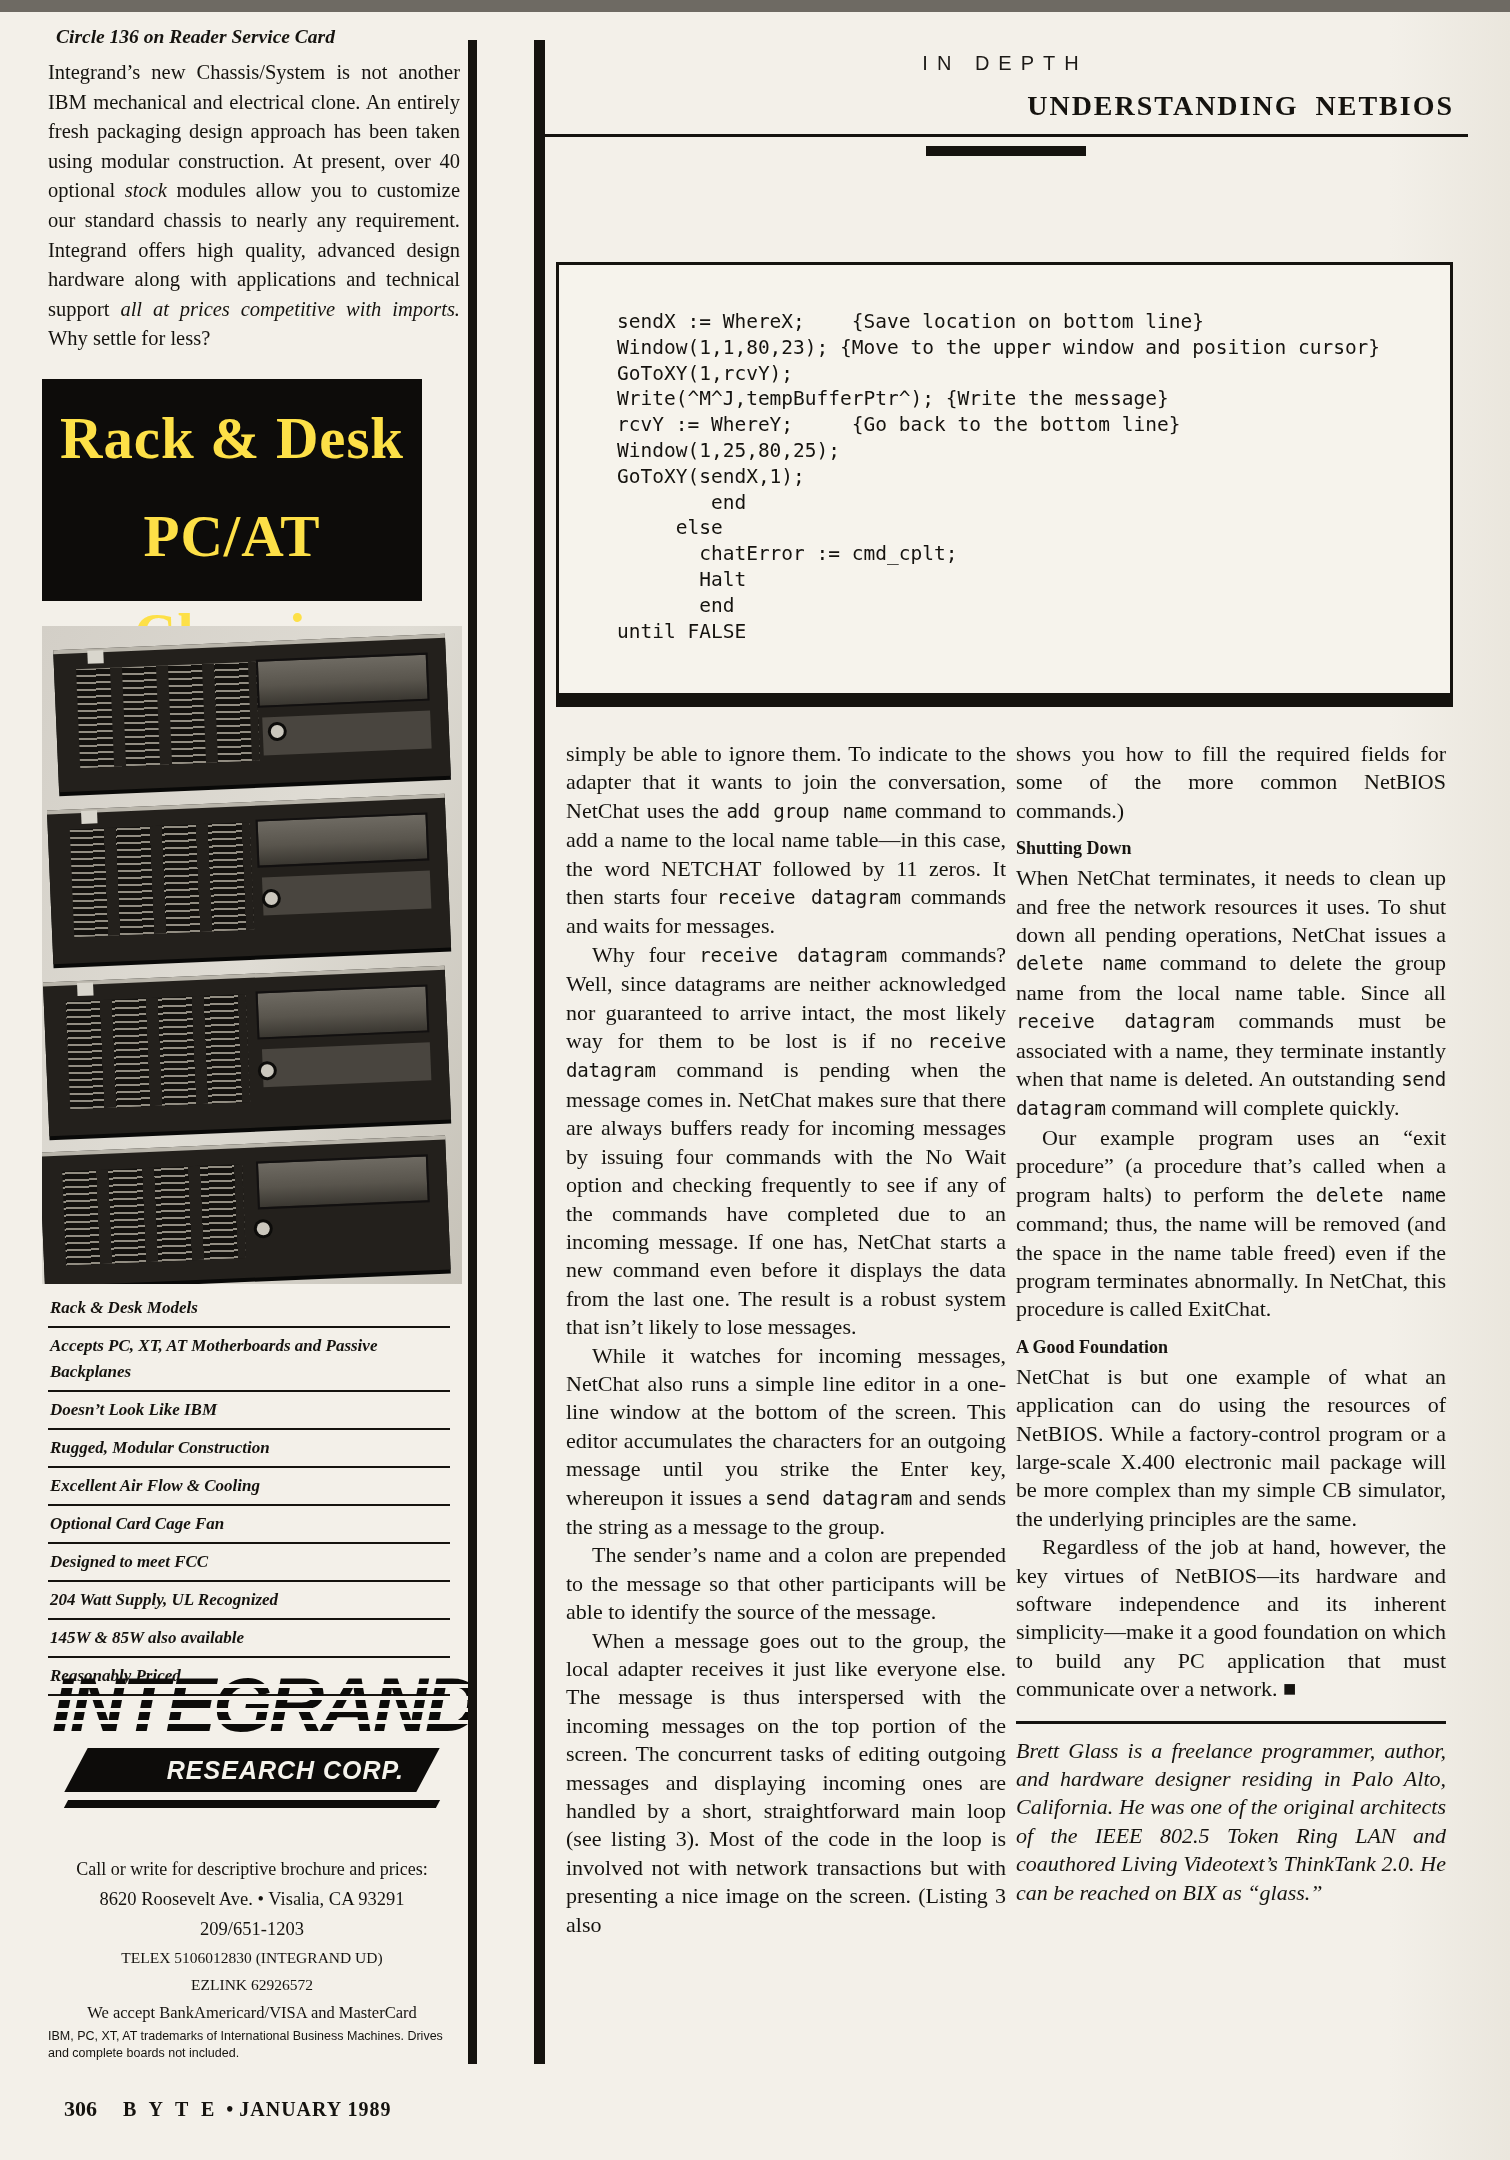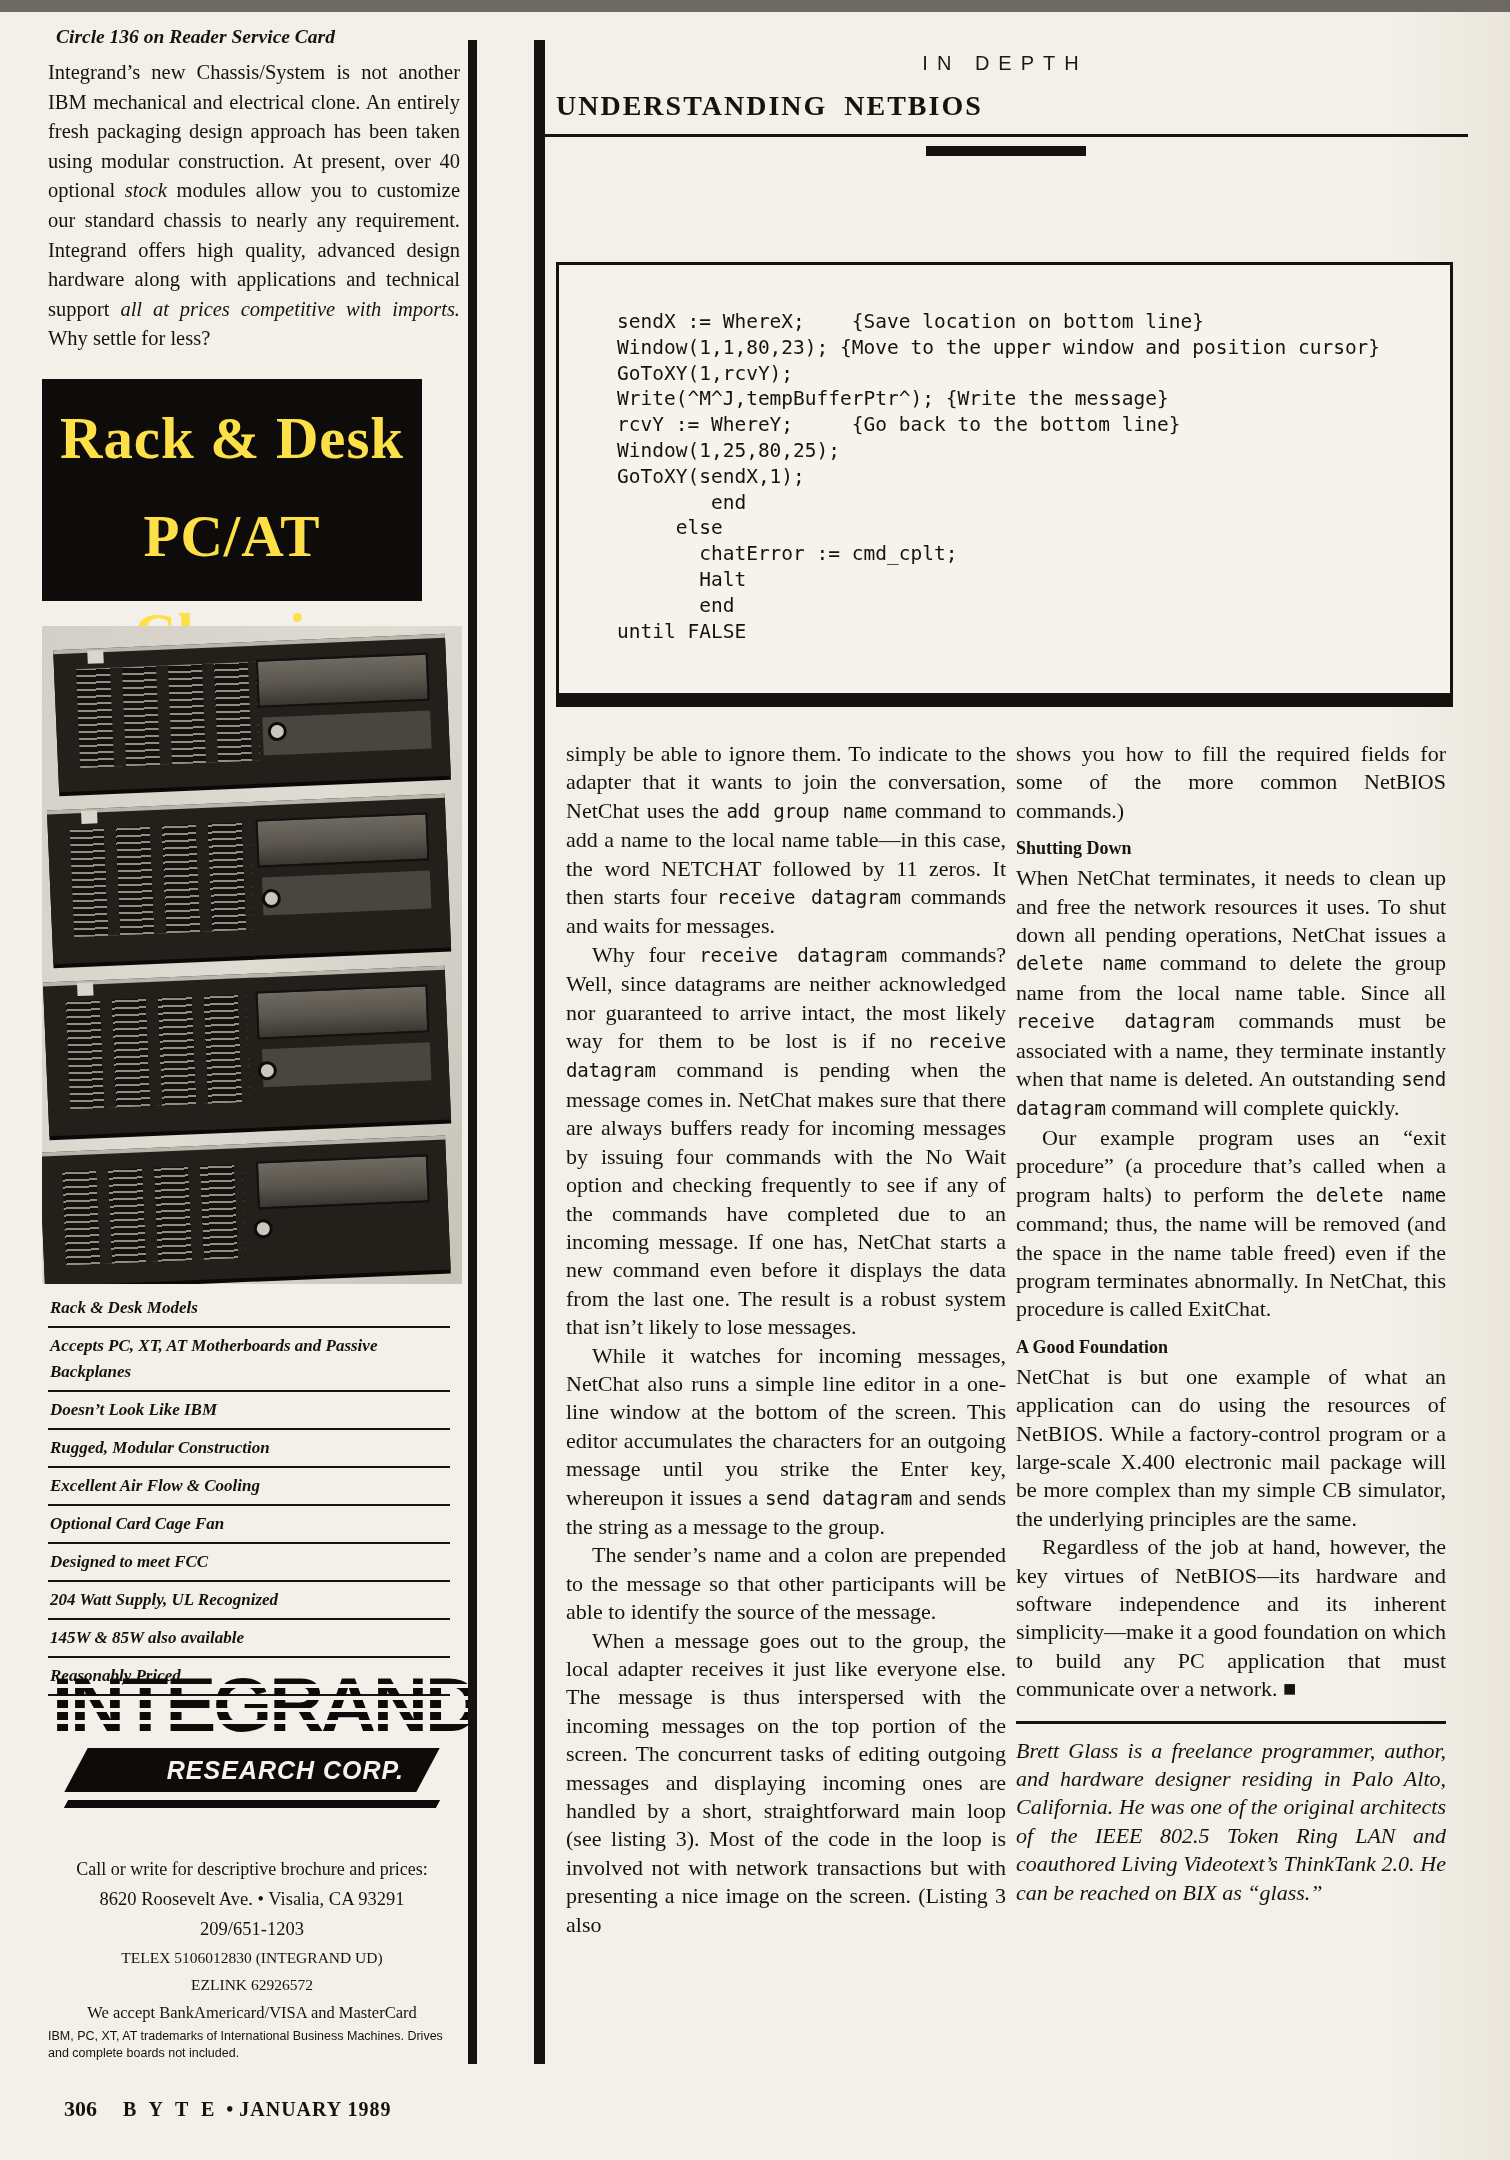--- a/index.html
+++ b/index.html
@@ -31,21 +31,21 @@
   .panel{position:absolute;right:18px;top:72px;width:168px;height:38px;background:#49453f;}
   .lock{position:absolute;left:214px;top:58%;width:13px;height:13px;border-radius:50%;background:#cbc7bd;box-shadow:0 0 0 3px #0d0c0a;}
   .btn{position:absolute;left:34px;top:-2px;width:16px;height:13px;background:#d9d6cd;}
 
   .features{position:absolute;left:48px;top:1278px;width:402px;}
   .feature{font-style:italic;font-weight:bold;font-size:17px;line-height:26px;
            padding:5px 0 5px 2px;border-bottom:2px solid #15130f;}
 
   
   .logo{position:absolute;left:42px;top:1652px;width:420px;height:178px;}
-  .logo-word{position:absolute;left:10px;top:0;font-family:"Liberation Sans",sans-serif;font-weight:bold;
+  .logo-word{position:absolute;left:10px;top:0;font-family:"Liberation Sans",sans-serif;font-weight:bold;font-style:italic;
              font-size:76px;line-height:82px;letter-spacing:-3px;
              background-image:repeating-linear-gradient(to bottom,#0c0b09 0 8px,#f3f0e9 8px 12px);
              -webkit-background-clip:text;background-clip:text;color:transparent;}
   .logo-banner{position:absolute;left:34px;top:84px;width:352px;height:44px;background:#0d0c0a;transform:skewX(-28deg);}
   .logo-banner span{display:block;transform:skewX(28deg);text-align:right;padding-right:24px;color:#f5f3ec;
                     font-family:"Liberation Sans",sans-serif;font-style:italic;font-weight:bold;font-size:25px;line-height:44px;letter-spacing:1px;}
   .logo-underbar{position:absolute;left:24px;top:136px;width:372px;height:8px;background:#0d0c0a;transform:skewX(-28deg);}
 
   .contact{position:absolute;left:42px;top:1842px;width:420px;text-align:center;}
   .cline{white-space:nowrap;}
@@ -62,21 +62,21 @@
   .page-footer .iss{letter-spacing:1px;margin-left:6px;}
 
   
   .vrule{position:absolute;top:28px;height:2024px;background:#15130f;}
   .vr-a{left:468px;width:9px;}
   .vr-b{left:534px;width:11px;}
 
   
   .kicker{position:absolute;left:556px;top:40px;width:898px;text-align:center;
           font-family:"Liberation Sans",sans-serif;font-size:20px;letter-spacing:9px;color:#1c1a17;}
-  .art-title{position:absolute;left:556px;top:78px;width:898px;text-align:left;
+  .art-title{position:absolute;left:556px;top:78px;width:898px;text-align:right;
              font-size:28px;font-weight:bold;letter-spacing:2px;word-spacing:8px;}
   .hrule{position:absolute;left:545px;top:122px;width:923px;height:3px;background:#15130f;}
   .hbar{position:absolute;left:926px;top:134px;width:160px;height:10px;background:#15130f;}
 
   .code-box{position:absolute;left:556px;top:250px;width:897px;height:445px;box-sizing:border-box;
             border:3px solid #15130f;border-bottom-width:14px;background:#f6f3ec;}
   .code{padding:44px 16px 0 58px;}
   .code-line{font-family:"DejaVu Sans Mono","Liberation Mono",monospace;font-size:19.5px;line-height:25.8px;white-space:pre;}
 
   .col{position:absolute;top:728px;}

